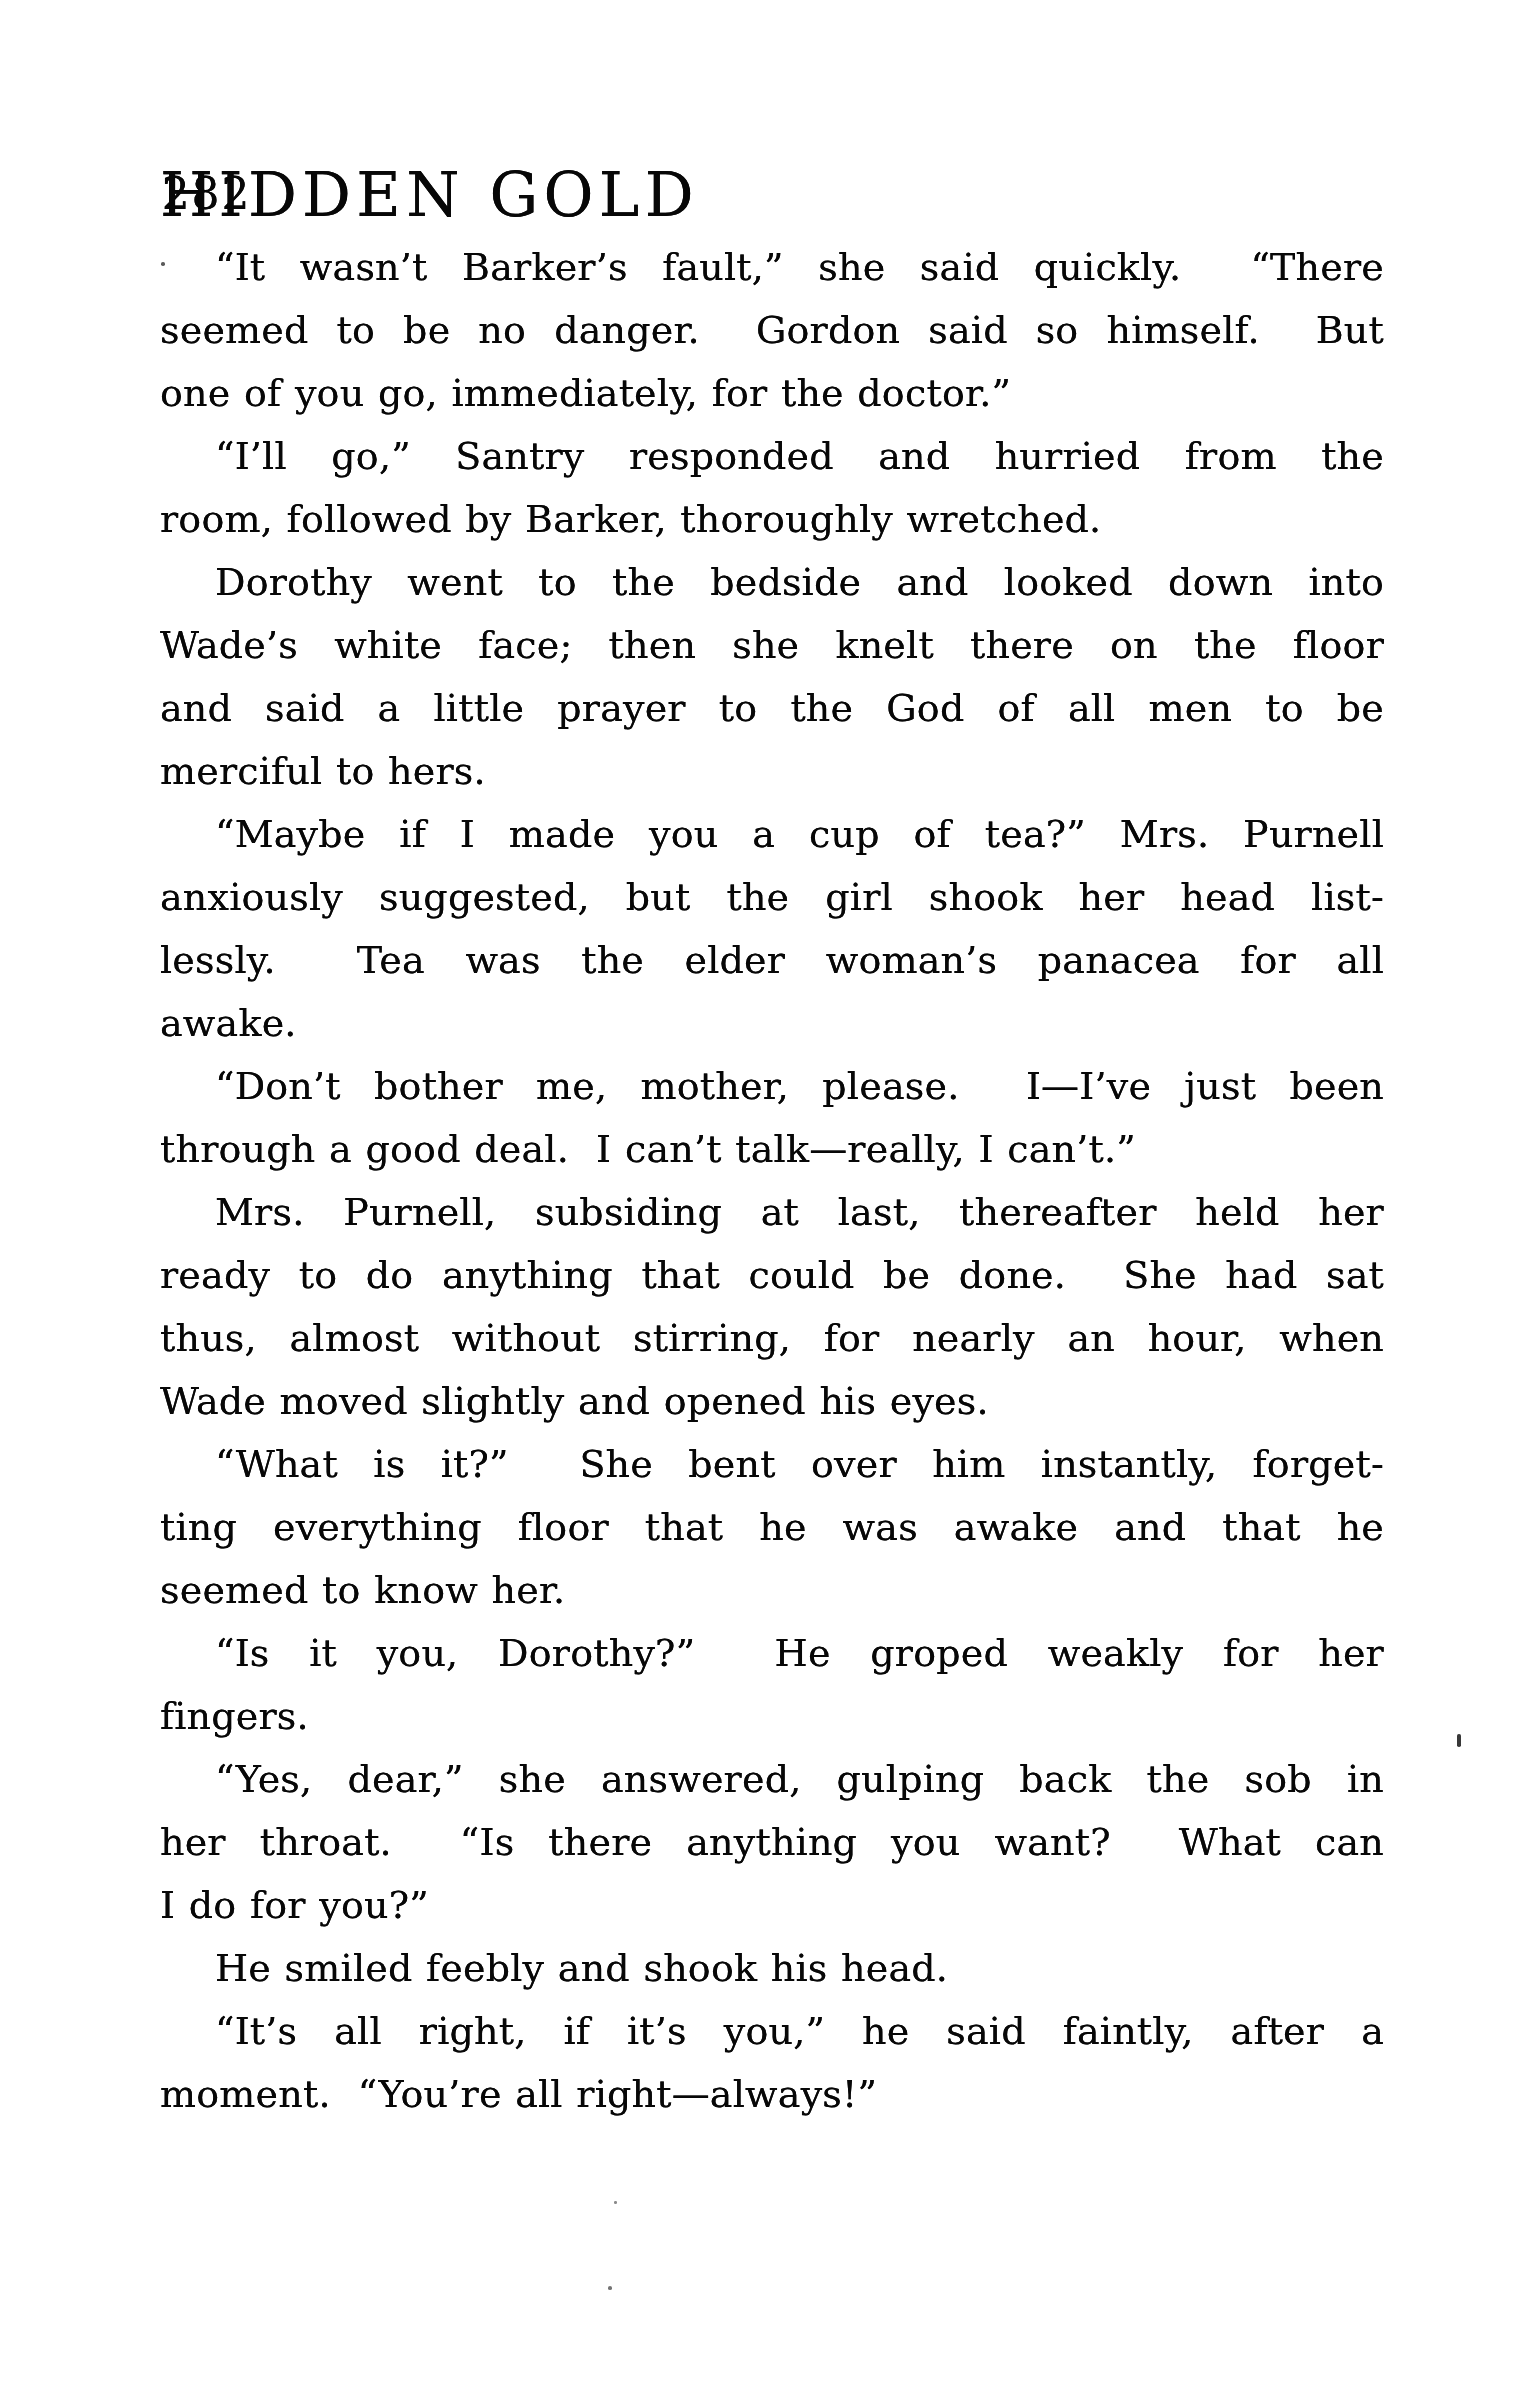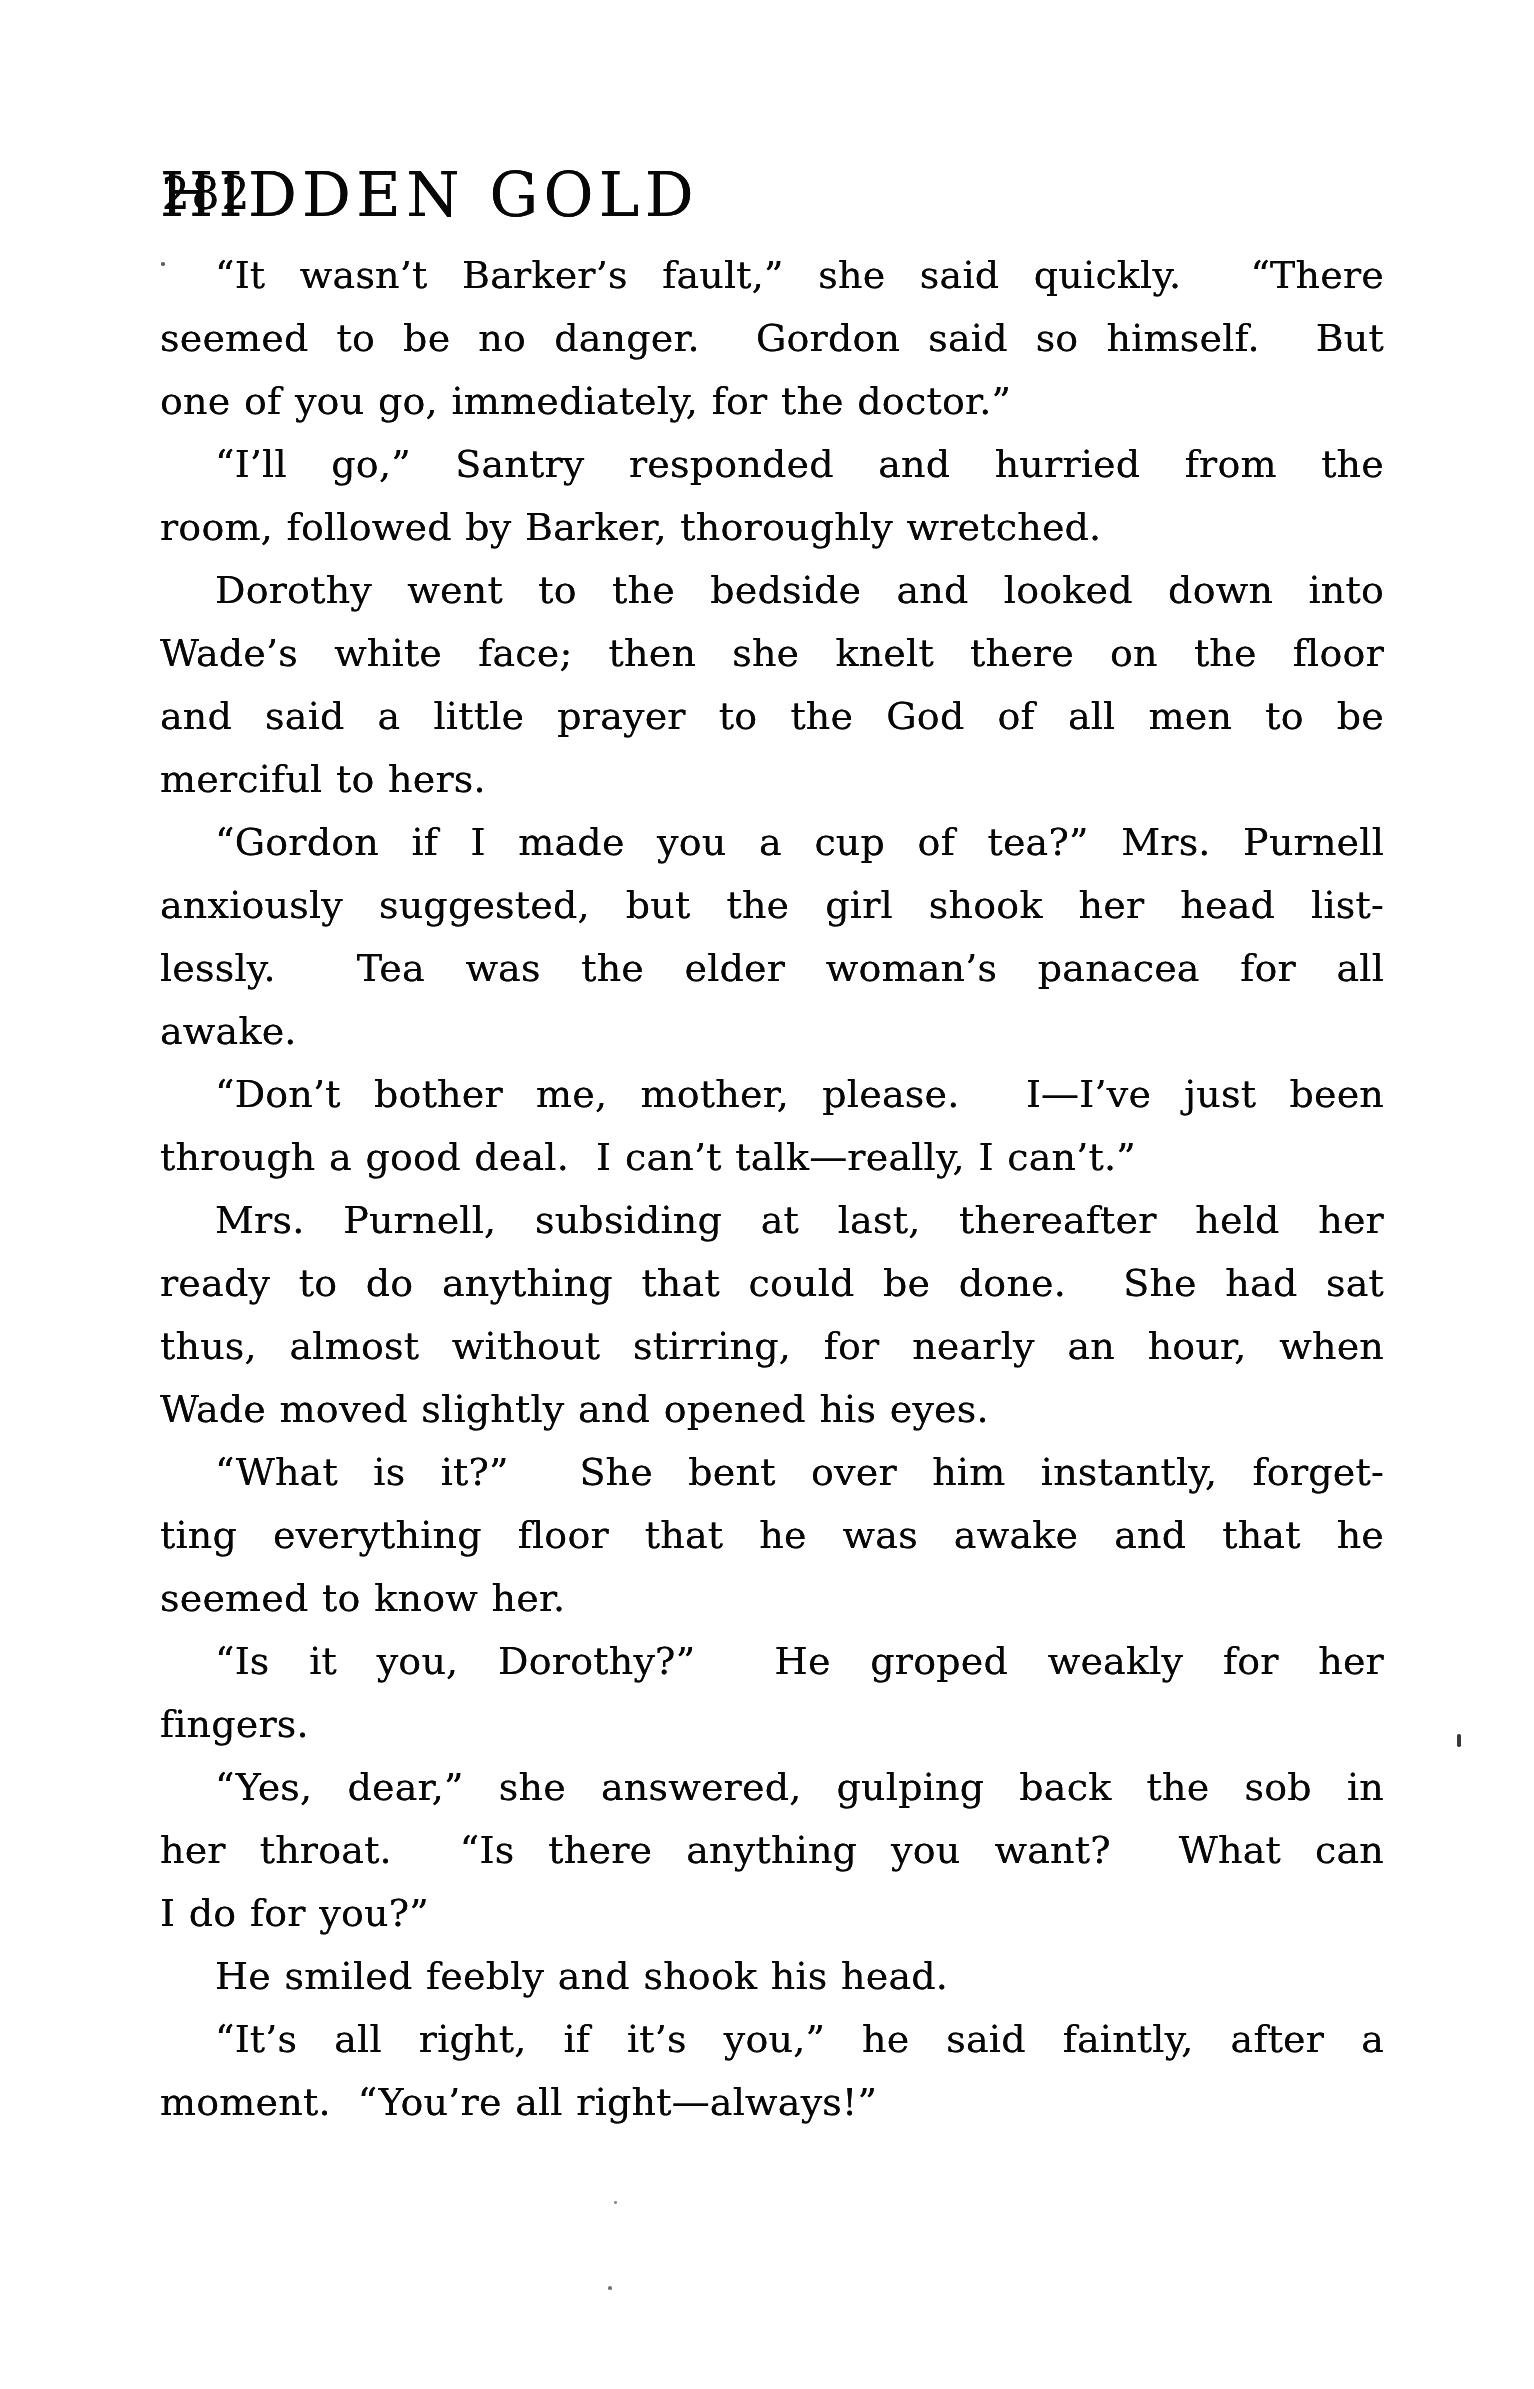--- a/index.html
+++ b/index.html
@@ -43,21 +43,21 @@
     top: 1.8px;
     text-align: left;
     font-size: 61px;
     line-height: 51px;
     letter-spacing: 5.3px;
     text-shadow: 0 0 0.6px rgba(0,0,0,.9);
   }
   .text-block {
     position: absolute;
     left: 160px;
-    top: 244px;
+    top: 236px;
     width: 1224px;
   }
   .line {
     font-size: 38px;
     line-height: 63px;
     height: 63px;
     text-align: justify;
     text-align-last: justify;
     word-spacing: 1.3px;
     letter-spacing: 0.2px;
@@ -93,21 +93,21 @@
   <div class="text-block">
     <div class="line indent">“It wasn’t Barker’s fault,” she said quickly.&nbsp; “There</div>
     <div class="line">seemed to be no danger.&nbsp; Gordon said so himself.&nbsp; But</div>
     <div class="line last">one of you go, immediately, for the doctor.”</div>
     <div class="line indent">“I’ll go,” Santry responded and hurried from the</div>
     <div class="line last">room, followed by Barker, thoroughly wretched.</div>
     <div class="line indent">Dorothy went to the bedside and looked down into</div>
     <div class="line">Wade’s white face; then she knelt there on the floor</div>
     <div class="line">and said a little prayer to the God of all men to be</div>
     <div class="line last">merciful to hers.</div>
-    <div class="line indent">“Gordon if I made you a cup of tea?” Mrs. Purnell</div>
+    <div class="line indent">“Maybe if I made you a cup of tea?” Mrs. Purnell</div>
     <div class="line">anxiously suggested, but the girl shook her head list-</div>
     <div class="line">lessly.&nbsp; Tea was the elder woman’s panacea for all</div>
     <div class="line last">awake.</div>
     <div class="line indent">“Don’t bother me, mother, please.&nbsp; I—I’ve just been</div>
     <div class="line last">through a good deal.&nbsp; I can’t talk—really, I can’t.”</div>
     <div class="line indent">Mrs. Purnell, subsiding at last, thereafter held her</div>
     <div class="line">ready to do anything that could be done.&nbsp; She had sat</div>
     <div class="line">thus, almost without stirring, for nearly an hour, when</div>
     <div class="line last">Wade moved slightly and opened his eyes.</div>
     <div class="line indent">“What is it?”&nbsp; She bent over him instantly, forget-</div>

